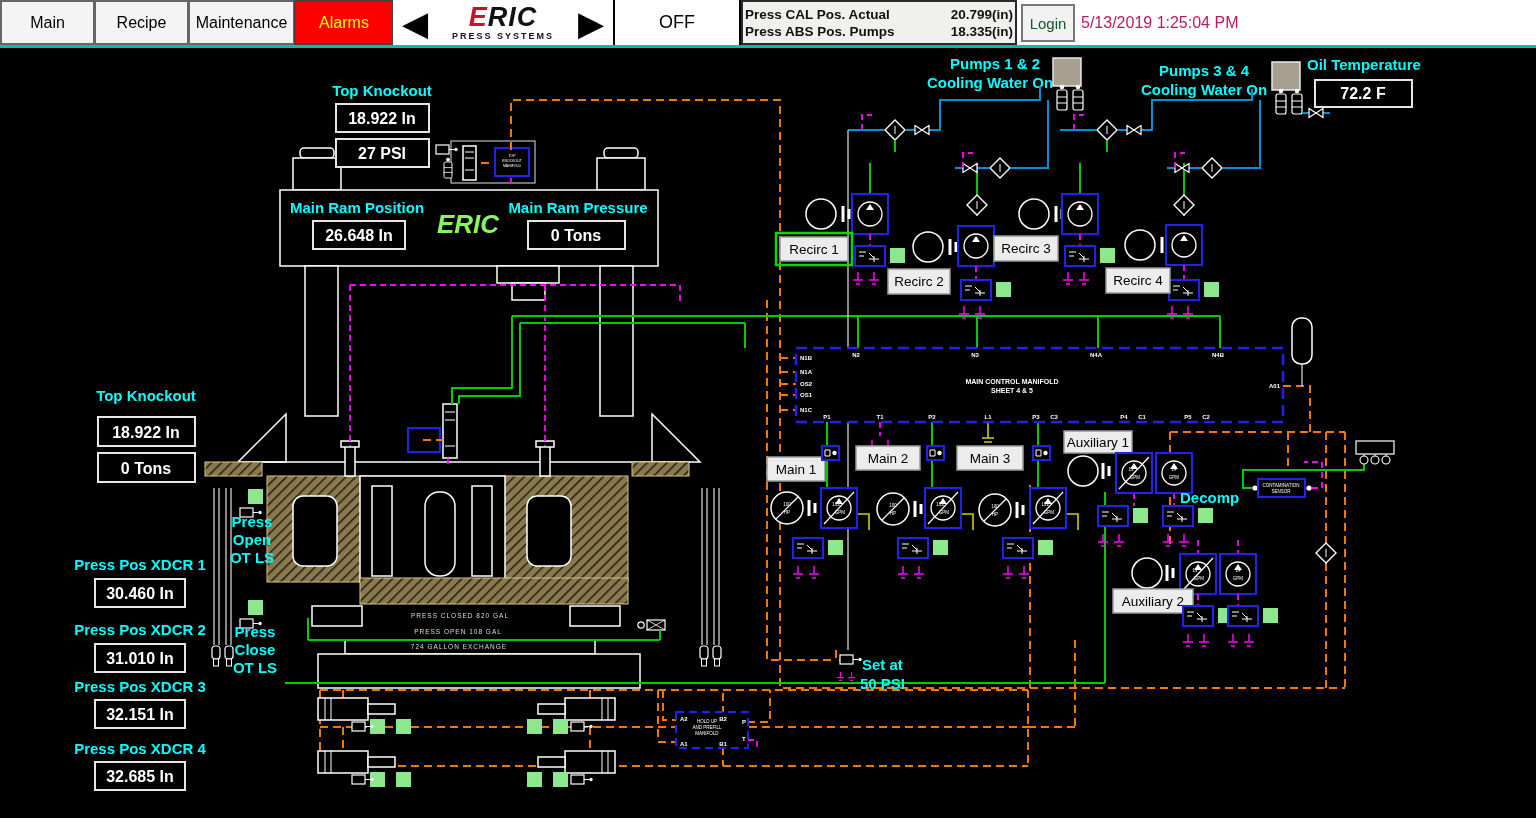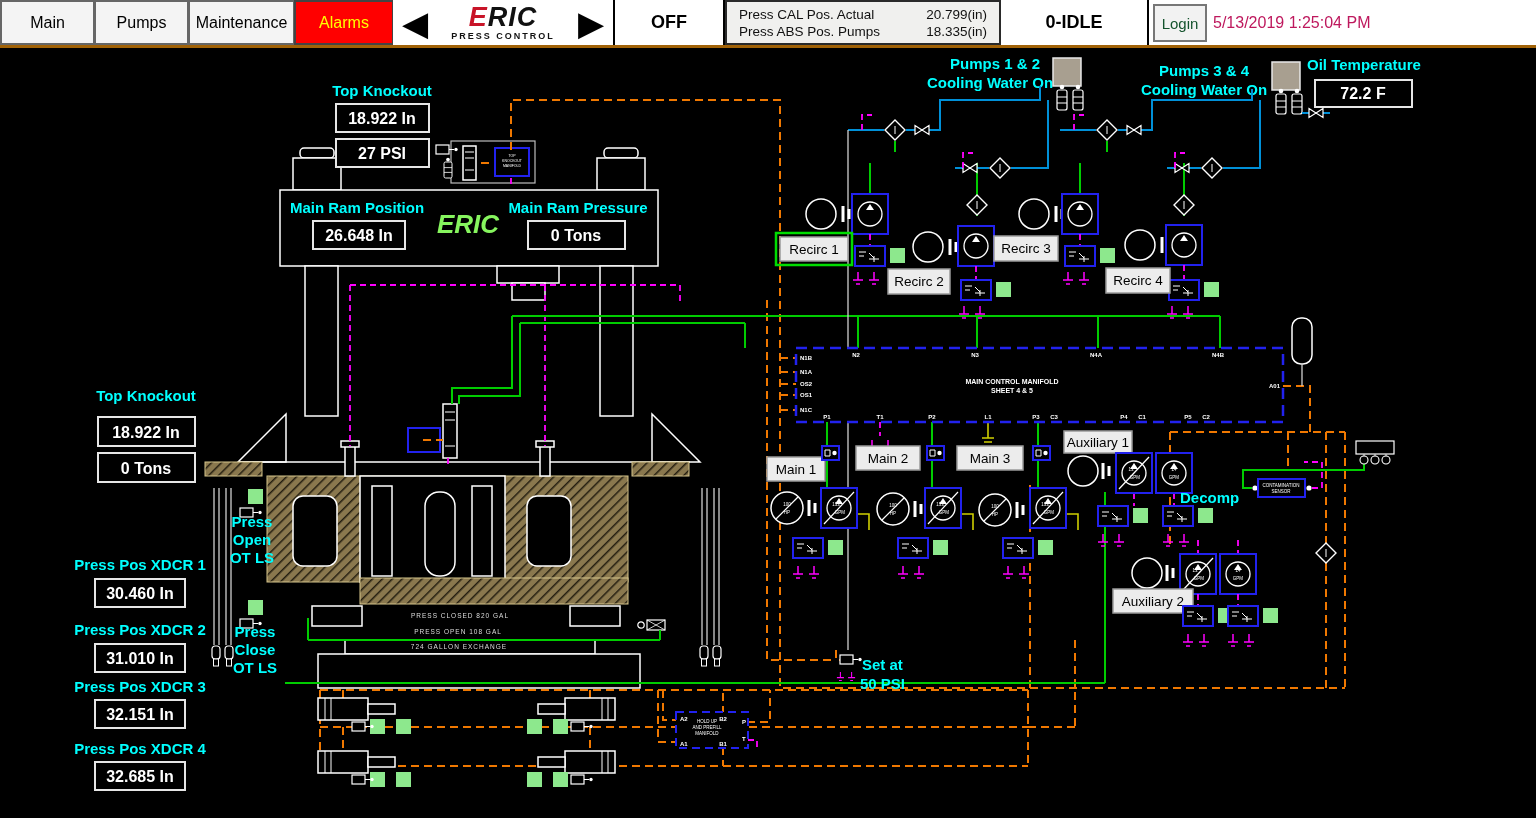--- a/index.html
+++ b/index.html
@@ -1,32 +1,32 @@
 <!DOCTYPE html>
 <html><head>
 <meta charset="utf-8">
 <style>
   html,body{margin:0;padding:0;background:#000;width:1536px;height:818px;overflow:hidden;
     font-family:"Liberation Sans",sans-serif;}
   
   .topbar{position:absolute;top:0;left:0;width:1536px;height:48px;background:#fff;
-    border-bottom:3px solid #a16207;display:flex;align-items:stretch;box-sizing:border-box;}
+    border-bottom:3px solid #14b8a6;display:flex;align-items:stretch;box-sizing:border-box;}
   .nav-btn{width:94px;border:2px solid #666;border-right-width:1px;background:#f4f4f4;
     display:flex;align-items:center;justify-content:center;font-size:16px;color:#000;box-sizing:border-box;}
   .nav-btn.wide{width:106px;}
   .nav-btn.alarm{background:#ff0000;color:#ffff00;width:99px;border-color:#444;}
   .arrowbox{width:44px;display:flex;align-items:center;justify-content:center;font-size:34px;color:#000;}
   .brand{width:132px;display:flex;flex-direction:column;align-items:center;justify-content:center;line-height:1;}
   .brand-name{font-style:italic;font-weight:900;font-size:27px;letter-spacing:1px;color:#111;}
   .brand-name .red{color:#c81428;}
   .brand-sub{font-weight:900;font-size:9px;letter-spacing:2px;color:#111;margin-top:1px;}
-  .off-btn{width:112px;border-left:2px solid #000;border-right:2px solid #000;display:flex;align-items:center;
-    justify-content:center;font-weight:bold;font-size:18px;color:#000;box-sizing:border-box;}
+  .off-btn{width:128px;border-left:2px solid #000;border-right:2px solid #000;display:flex;align-items:center;
+    justify-content:center;font-weight:normal;font-size:18px;color:#000;box-sizing:border-box;}
   .pos-panel{width:276px;background:#f0f0ee;border:2px solid #2a2a2a;box-sizing:border-box;
-    display:grid;grid-template-columns:1fr auto;align-content:center;row-gap:2px;padding:2px 12px;}
+    display:grid;grid-template-columns:1fr auto;align-content:center;row-gap:2px;padding:2px 2px;font-weight:bold;}
   .pos-panel .lbl{font-size:13.5px;color:#111;}
   .pos-panel .v{font-size:13.5px;color:#111;text-align:right;}
   .state-box{width:148px;border-right:2px solid #000;display:flex;align-items:center;justify-content:center;
     font-weight:bold;font-size:18px;color:#000;box-sizing:border-box;}
   .login-btn{width:54px;height:38px;margin:4px 2px 0 4px;border:2px solid #777;background:#f2f2f2;
     display:flex;align-items:center;justify-content:center;font-size:15px;color:#14532d;box-sizing:border-box;}
   .datetime{display:flex;align-items:center;font-size:16px;color:#be185d;padding-left:4px;}
   
   svg{position:absolute;top:48px;left:0;}
   .cy{fill:#00ffff;font:bold 15px "Liberation Sans",sans-serif;text-anchor:middle;}
@@ -49,37 +49,36 @@
   .wp{stroke:#cfcfcf;stroke-width:1.3;fill:none;}
   .yp{stroke:#cfcf00;stroke-width:1.6;fill:none;}
   .ws{stroke:#fff;stroke-width:1.5;fill:none;}
   .wb{fill:#000;stroke:#fff;stroke-width:1.5;}
 </style>
 </head>
 <body>
 
 <div class="topbar">
   <div class="nav-btn">Main</div>
-  <div class="nav-btn">Pumps</div>
+  <div class="nav-btn">Recipe</div>
   <div class="nav-btn wide">Maintenance</div>
   <div class="nav-btn alarm">Alarms</div>
   <div class="arrowbox">◀</div>
   <div class="brand">
     <span class="brand-name"><span class="red">E</span><span>RIC</span></span>
-    <span class="brand-sub">PRESS CONTROL</span>
+    <span class="brand-sub">PRESS SYSTEMS</span>
   </div>
   <div class="arrowbox">▶</div>
   <div class="off-btn">OFF</div>
   <div class="pos-panel">
     <span class="lbl">Press CAL Pos. Actual</span>
     <span class="v">20.799(in)</span>
     <span class="lbl">Press ABS Pos. Pumps</span>
     <span class="v">18.335(in)</span>
   </div>
-  <div class="state-box">0-IDLE</div>
   <div class="login-btn">Login</div>
   <div class="datetime">5/13/2019 1:25:04 PM</div>
 </div>
 
 <svg viewBox="0 48 1536 770" width="1536" height="770">
 <defs>
   <pattern id="hatch" width="7" height="7" patternTransform="rotate(45)" patternUnits="userSpaceOnUse">
     <rect width="7" height="7" fill="#8a784e"></rect>
         <line x1="0" y1="0" x2="0" y2="7" stroke="#241e10" stroke-width="3"></line>
   </pattern>

